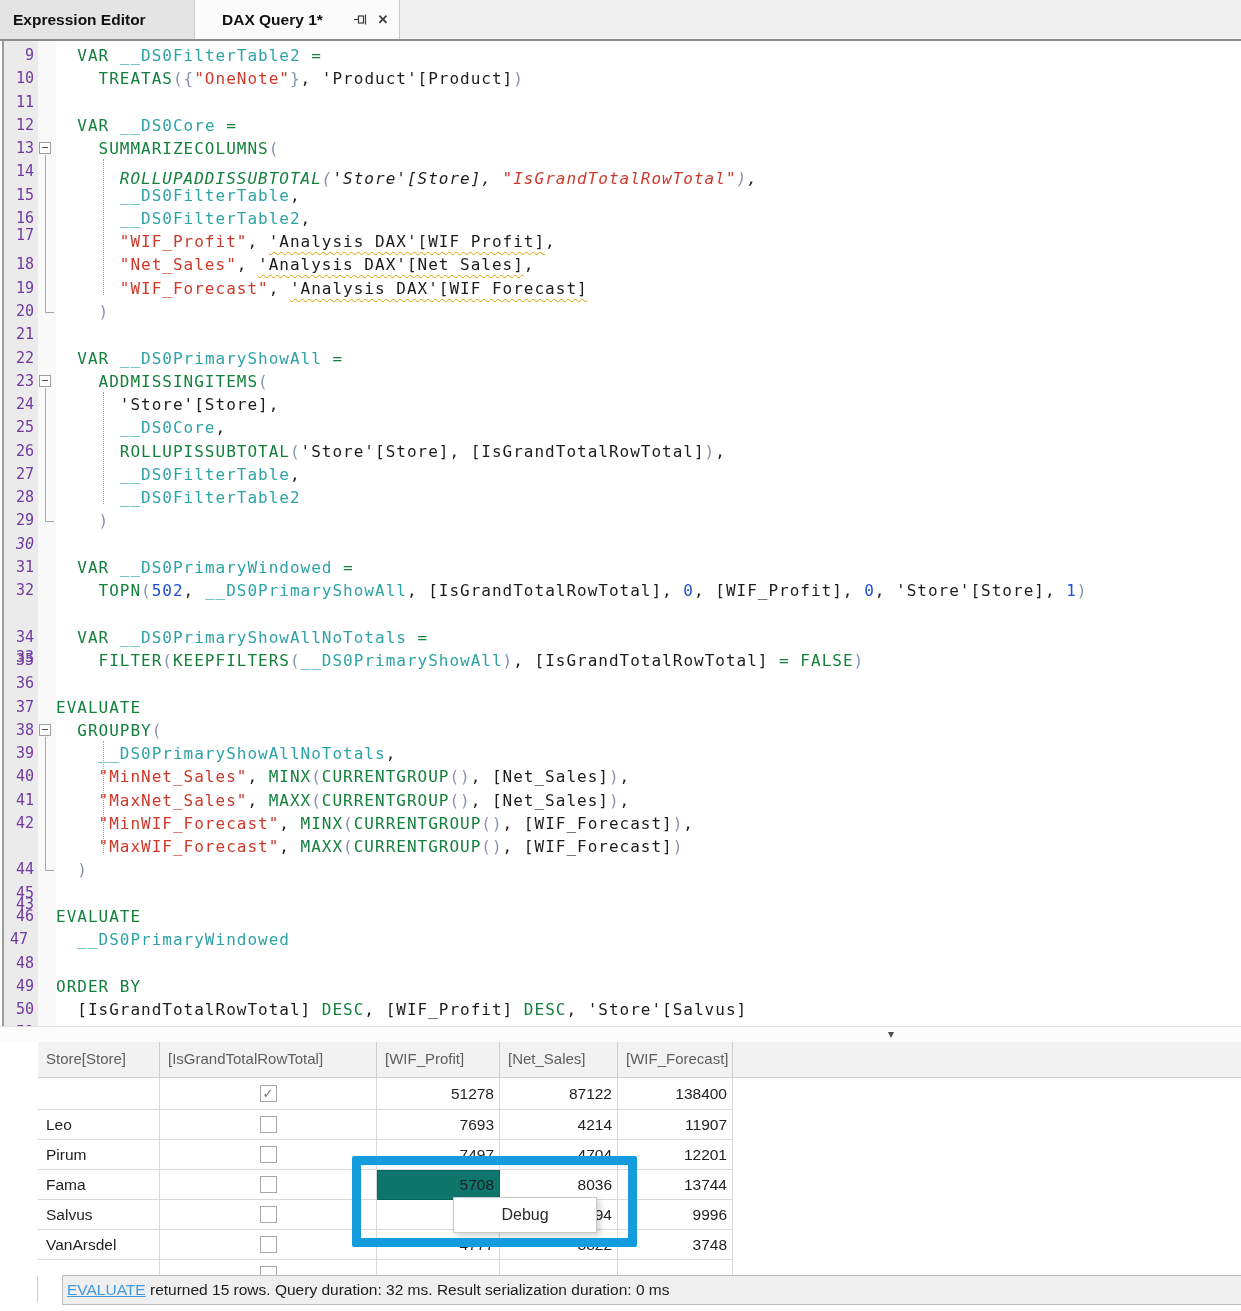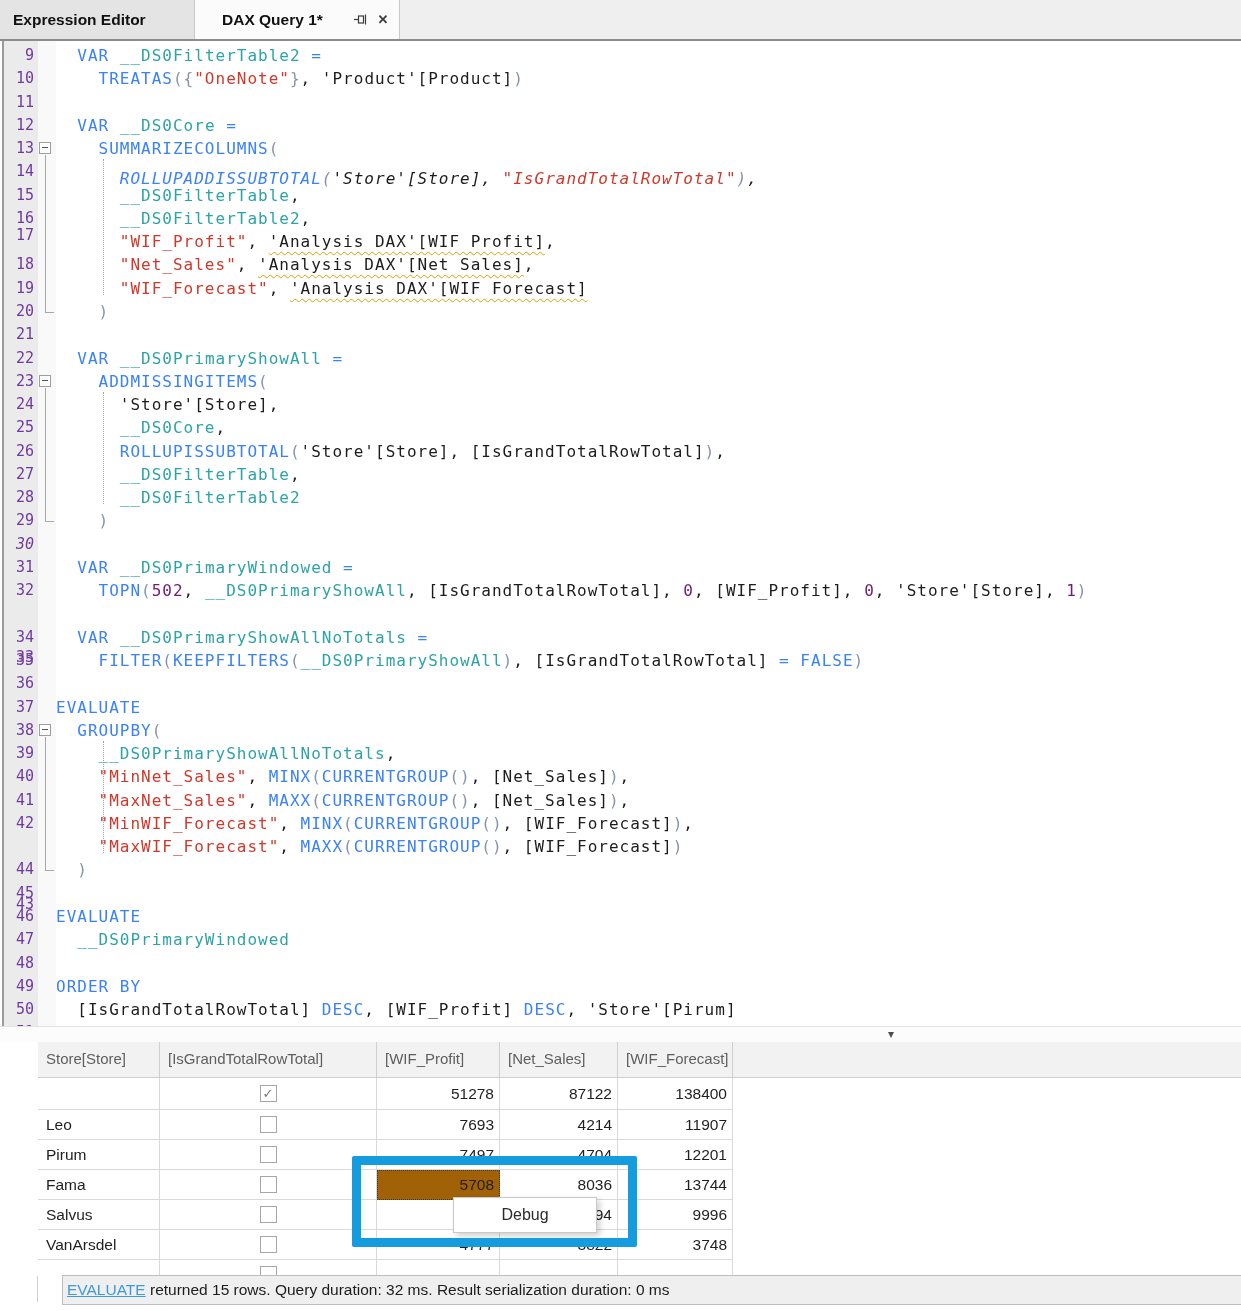--- a/index.html
+++ b/index.html
@@ -14,24 +14,24 @@
   .tabicons { position:absolute; right:8px; top:0; height:39px; display:flex; align-items:center; gap:7px; }
   .ticon { width:16px; height:16px; display:flex; align-items:center; justify-content:center; color:#3c3c3c; font-size:13px; cursor:pointer; }
 
   
   #editor { position:absolute; left:0; top:41px; width:1241px; height:985px; background:#fff; overflow:hidden; }
   #editor .leftline { position:absolute; left:2px; top:0; width:2px; height:100%; background:#9b9b9b; }
   #gutter  { position:absolute; left:4px; top:0; width:34px; height:100%; background:#ebebeb; }
   #foldcol { position:absolute; left:38px; top:0; width:18px; height:100%; background:#f9f9f9; }
   .lnum { position:absolute; right:4px; width:30px; text-align:right; font-family:"DejaVu Sans Mono",monospace; font-size:15px; line-height:23.27px; color:#70399F; }
   .cline { position:absolute; left:56px; white-space:pre; font-family:"DejaVu Sans Mono",monospace; font-size:16px; letter-spacing:1px; line-height:23.27px; }
-  .t-kw  { color:#3b82f6; }
+  .t-kw  { color:#15803d; }
   .t-var { color:#2EA3A6; }
   .t-str { color:#CE392B; }
-  .t-num { color:#701a75; }
+  .t-num { color:#1d4ed8; }
   .t-pl  { color:#1C1C1C; }
   .t-par { color:#8793AE; }
   .t-warn{ color:#1C1C1C; text-decoration:underline wavy #D9A400 1px; text-underline-offset:4px; }
   .fbox { position:absolute; left:1px; width:12px; height:12px; background:#fdfdfd; border:1px solid #9e9e9e; }
   .fbox i { position:absolute; left:2px; top:4px; width:6px; height:1px; background:#555; display:block; }
   .fvline { position:absolute; left:7px; width:1px; background:#a8a8a8; }
   .fcorner{ position:absolute; left:7px; width:9px; height:1px; background:#a8a8a8; }
   .iguide { position:absolute; width:1px; border-left:1px dotted #a3a3a3; }
 
   
@@ -42,21 +42,21 @@
   #grid { position:absolute; left:8px; top:1042px; width:1233px; height:234px; overflow:hidden; background:#fff; }
   .hrow { position:absolute; left:30px; top:0; height:36px; display:flex; }
   .hcell { background:#f2f2f2; border-right:1px solid #cfcfcf; border-bottom:1px solid #cfcfcf; color:#5e5e5e; font-size:15px; line-height:34px; padding-left:8px; white-space:nowrap; overflow:hidden; }
   .hfill { background:#f2f2f2; border-bottom:1px solid #cfcfcf; }
   .drow { position:absolute; left:30px; display:flex; }
   .dcell { background:#fff; border-right:1px solid #d9d9d9; border-bottom:1px solid #d9d9d9; font-size:15.5px; color:#1f1f1f; white-space:nowrap; overflow:hidden; display:flex; align-items:center; }
   .c-store { justify-content:flex-start; padding-left:8px; }
   .c-num   { justify-content:flex-end; padding-right:5px; }
   .c-chk   { justify-content:center; }
   .dfill { background:#fff; }
-  .dcell.sel { background:#a16207; border:1px dotted #3c3c3c; }
+  .dcell.sel { background:#0f766e; border:1px dotted #3c3c3c; }
   .cb { width:17px; height:17px; background:#fff; border:1.5px solid #a6a6a6; display:flex; align-items:center; justify-content:center; font-size:13px; color:#767676; }
   
   #rowgutter { position:absolute; left:8px; top:1042px; width:30px; height:260px; background:#fff; border-right:1px solid #cfcfcf; }
   .gcell1 { position:absolute; left:0; top:0; width:30px; height:36px; background:#f2f2f2; border-bottom:1px solid #cfcfcf; border-right:1px solid #cfcfcf; color:#4d4d4d; font-size:15px; display:flex; align-items:center; justify-content:center; }
   .gcell2 { position:absolute; left:0; top:36px; width:30px; height:80px; background:#f2f2f2; border-bottom:1px solid #cfcfcf; border-right:1px solid #cfcfcf; color:#4d4d4d; font-size:15px; display:flex; align-items:flex-start; justify-content:center; padding-top:16px; }
 
   
   #debugmenu { position:absolute; left:453px; top:1197px; width:144px; height:36px; background:#fff; border:1px solid #c9c9c9; box-shadow:3px 3px 6px rgba(0,0,0,.18); z-index:55; display:flex; align-items:center; justify-content:center; font-size:16px; color:#2b2b2b; cursor:pointer; }
   #bluerect { position:absolute; left:352px; top:1156px; width:285px; height:91px; border:9px solid #149CDF; border-radius:2px; z-index:60; pointer-events:none; }
 
@@ -122,21 +122,21 @@
         <div class="lnum" style="top: 654.56px;">37</div>
         <div class="lnum" style="top: 677.83px;">38</div>
         <div class="lnum" style="top: 701.1px;">39</div>
         <div class="lnum" style="top: 724.37px;">40</div>
         <div class="lnum" style="top: 747.64px;">41</div>
         <div class="lnum" style="top: 770.91px;">42</div>
         <div class="lnum" style="top: 832px; margin-top: 20px;">43</div>
         <div class="lnum" style="top: 817.45px;">44</div>
         <div class="lnum" style="top: 840.72px;">45</div>
         <div class="lnum" style="top: 863.99px;">46</div>
-        <div class="lnum" style="top: 887.26px;">47</div>
+        <div class="lnum" style="top: 887.26px; text-align: center;">47</div>
         <div class="lnum" style="top: 910.53px;">48</div>
         <div class="lnum" style="top: 933.8px;">49</div>
         <div class="lnum" style="top: 957.07px;">50</div>
         <div class="lnum" style="top: 980.34px;">51</div>
       </div>
     <div id="foldcol">
         <div class="fbox" style="top: 101.08px;">
           <i></i>
         </div>
         <div class="fvline" style="top: 114.08px; height: 156.89px;"></div>
@@ -187,21 +187,21 @@
         <div class="cline" style="top: 724.37px;"><span class="t-pl">    </span><span class="t-str">"MinNet_Sales"</span><span class="t-pl">, </span><span class="t-kw">MINX</span><span class="t-par">(</span><span class="t-kw">CURRENTGROUP</span><span class="t-par">()</span><span class="t-pl">, [Net_Sales]</span><span class="t-par">)</span><span class="t-pl">,</span></div>
         <div class="cline" style="top: 747.64px;"><span class="t-pl">    </span><span class="t-str">"MaxNet_Sales"</span><span class="t-pl">, </span><span class="t-kw">MAXX</span><span class="t-par">(</span><span class="t-kw">CURRENTGROUP</span><span class="t-par">()</span><span class="t-pl">, [Net_Sales]</span><span class="t-par">)</span><span class="t-pl">,</span></div>
         <div class="cline" style="top: 770.91px;"><span class="t-pl">    </span><span class="t-str">"MinWIF_Forecast"</span><span class="t-pl">, </span><span class="t-kw">MINX</span><span class="t-par">(</span><span class="t-kw">CURRENTGROUP</span><span class="t-par">()</span><span class="t-pl">, [WIF_Forecast]</span><span class="t-par">)</span><span class="t-pl">,</span></div>
         <div class="cline" style="top: 794.18px;"><span class="t-pl">    </span><span class="t-str">"MaxWIF_Forecast"</span><span class="t-pl">, </span><span class="t-kw">MAXX</span><span class="t-par">(</span><span class="t-kw">CURRENTGROUP</span><span class="t-par">()</span><span class="t-pl">, [WIF_Forecast]</span><span class="t-par">)</span></div>
         <div class="cline" style="top: 817.45px;"><span class="t-pl">  </span><span class="t-par">)</span></div>
         <div class="cline" style="top: 840.72px;"></div>
         <div class="cline" style="top: 863.99px;"><span class="t-kw">EVALUATE</span></div>
         <div class="cline" style="top: 887.26px;"><span class="t-pl">  </span><span class="t-var">__DS0PrimaryWindowed</span></div>
         <div class="cline" style="top: 910.53px;"></div>
         <div class="cline" style="top: 933.8px;"><span class="t-kw">ORDER BY</span></div>
-        <div class="cline" style="top: 957.07px;"><span class="t-pl">  [IsGrandTotalRowTotal] </span><span class="t-kw">DESC</span><span class="t-pl">, [WIF_Profit] </span><span class="t-kw">DESC</span><span class="t-pl">, 'Store'[Pirum]</span></div>
+        <div class="cline" style="top: 957.07px;"><span class="t-pl">  [IsGrandTotalRowTotal] </span><span class="t-kw">DESC</span><span class="t-pl">, [WIF_Profit] </span><span class="t-kw">DESC</span><span class="t-pl">, 'Store'[Salvus]</span></div>
         <div class="cline" style="top: 980.34px;"></div>
         <div class="iguide" style="left: 102.5px; top: 118.35px; height: 135.62px;"></div>
         <div class="iguide" style="left: 102.5px; top: 351.05px; height: 112.35px;"></div>
         <div class="iguide" style="left: 102.5px; top: 700.1px; height: 112.35px;"></div>
       </div>
   </div>
 
   <div id="splitter">
     <span class="arrow">▾</span>
   </div>

